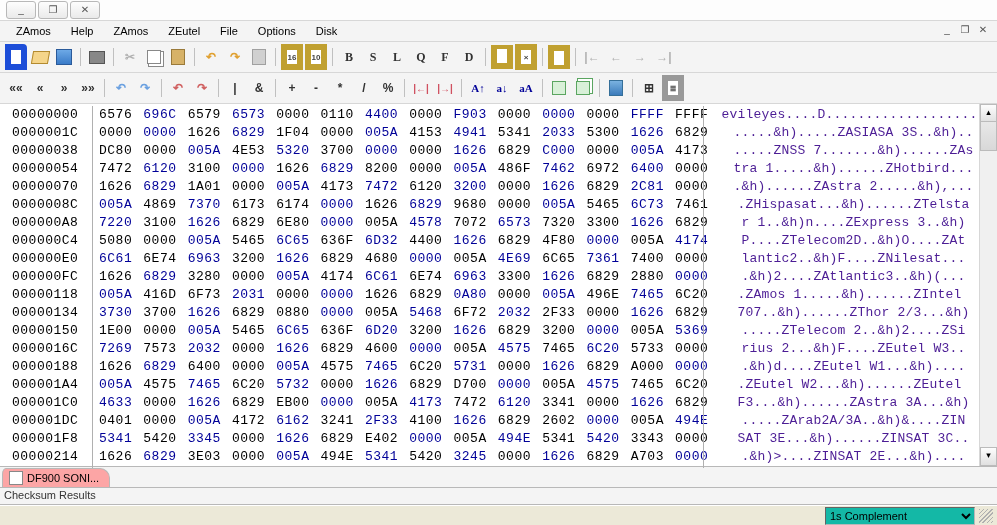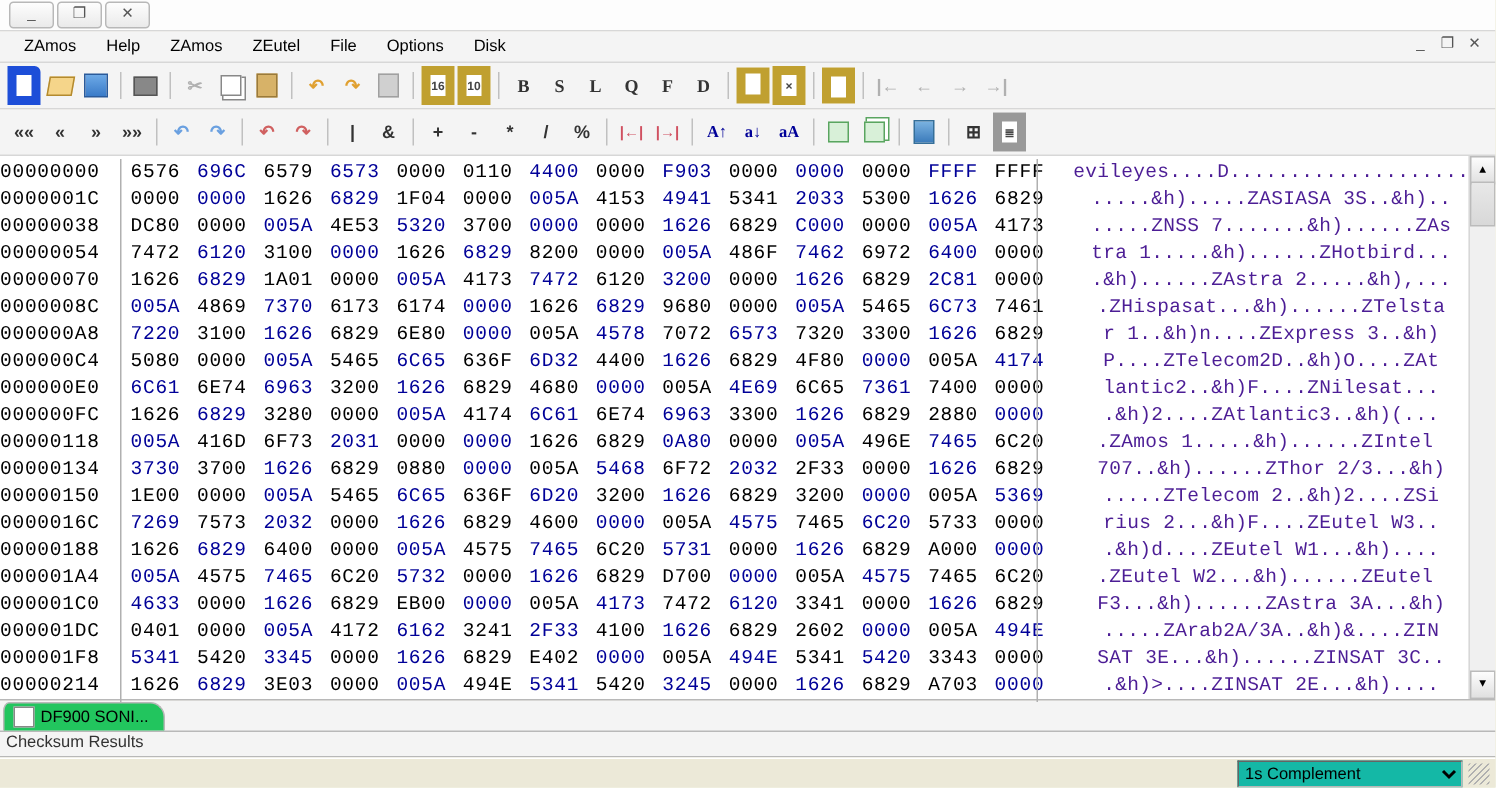--- a/index.html
+++ b/index.html
@@ -130,21 +130,21 @@
     position: relative;
     height: 362px;
     background: #ffffff;
     border-bottom: 1px solid #b8b8b8;
   }
   .hexview {
     font-family: "Courier New", monospace;
     font-size: 13px;
     line-height: 18px;
     white-space: pre;
-    padding: 2px 0 0 0;
+    padding: 2px 0 0 12px;
     color: #000;
     height: 100%;
     overflow: hidden;
   }
   .hexline {
     display: flex;
     height: 18px;
     line-height: 18px;
   }
   .col-offset { width: 76px; color: #000; letter-spacing: 0.5px; }
@@ -196,21 +196,21 @@
     border-bottom: 1px solid #b8b8b8;
     display: flex;
     align-items: flex-end;
     padding-left: 2px;
   }
   .doctab {
     display: inline-flex;
     align-items: center;
     height: 18px;
     padding: 0 10px 0 6px;
-    background: #22c55e;
+    background: #fca5a5;
     border: 1px solid #b8b8b8;
     border-bottom: none;
     border-top-left-radius: 4px 6px;
     border-top-right-radius: 10px 10px;
     font-size: 11px;
     color: #000;
     cursor: pointer;
     margin-top: 28px;
   }
   .doctab .small-icon {

